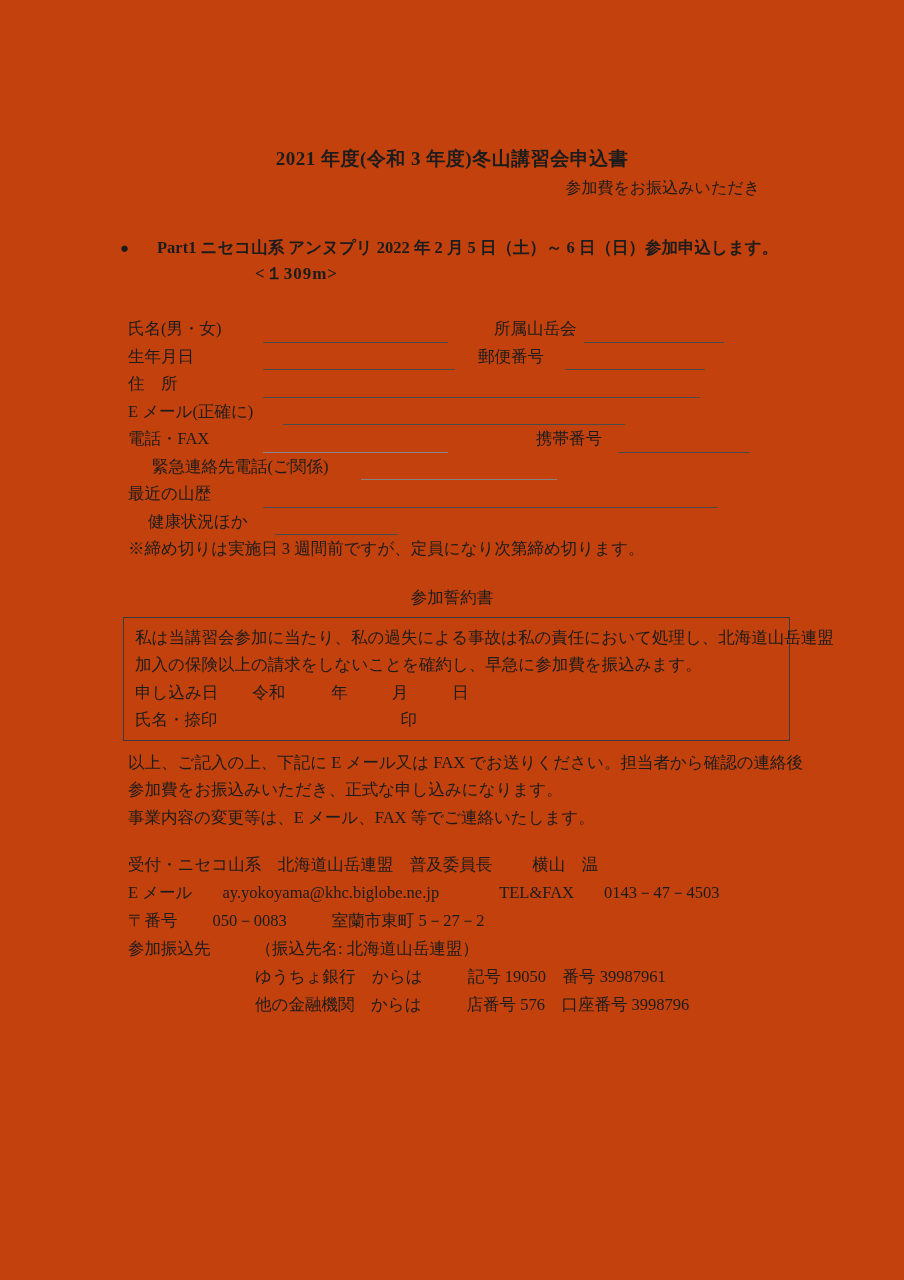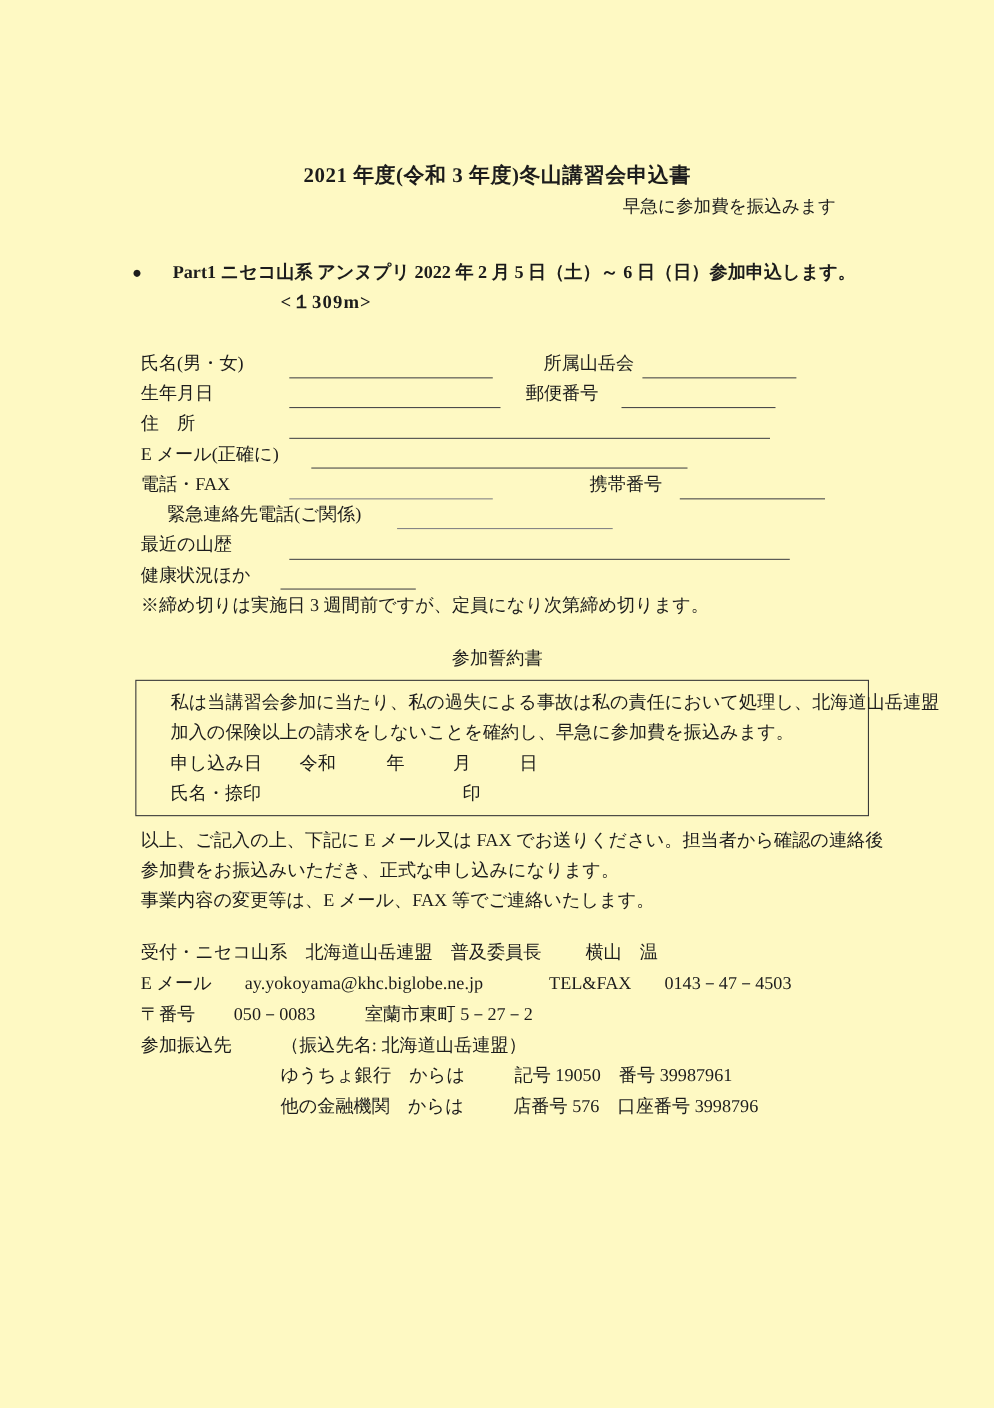--- a/index.html
+++ b/index.html
@@ -2,21 +2,21 @@
 <html lang="ja"><head>
 <meta charset="utf-8">
 <style>
   * { margin: 0; padding: 0; box-sizing: border-box; }
   html, body { background: #ffffff; }
   .page {
     position: relative;
     width: 904px;
     height: 1280px;
     margin: 0 auto;
-    background: #fef9c3;
+    background: #c2410c;
     color: #1c1c1c;
     font-family: "Liberation Serif", "DejaVu Serif", serif;
     font-size: 16.5px;
     overflow: hidden;
   }
   .title {
     padding-top: 146px;
     text-align: center;
     font-size: 19px;
     font-weight: bold;
@@ -50,60 +50,60 @@
     line-height: 27.5px;
     white-space: nowrap;
   }
   .lbl { display: inline-block; vertical-align: bottom; }
   .u {
     display: inline-block;
     vertical-align: bottom;
     height: 23px;
     border-bottom: 1.5px solid #4b4b4b;
   }
-  .w135 { width: 135px; } .w155 { width: 155px; } .w209 { width: 209px; margin-left: 24px; } .w127 { width: 127px; }
+  .w135 { width: 135px; } .w155 { width: 155px; } .w209 { width: 209px; margin-left: 24px; } .w127 { width: 127px; margin-left: 20px; }
   .u185 { width: 185px; } .u192 { width: 192px; } .u437 { width: 437px; }
   .u342 { width: 342px; } .u196 { width: 196px; } .u455 { width: 455px; }
   .u123 { width: 123px; } .u140 { width: 140px; } .u132 { width: 132px; }
   .lbl2a { display: inline-block; margin-left: 46px; width: 90px; vertical-align: bottom; }
   .lbl2b { display: inline-block; margin-left: 23px; width: 87px; vertical-align: bottom; }
   .lbl2c { display: inline-block; margin-left: 88px; width: 82px; vertical-align: bottom; }
   .gray { border-bottom-color: #868686; }
   .note { padding-left: 128px; line-height: 27.5px; }
   .pledge-heading {
     margin-top: 22px;
     text-align: center;
     line-height: 26px;
   }
   .pledge-box {
     margin: 6px 114px 0 123px;
     border: 1px solid #3a3a3a;
     padding: 6px 11px 6px 11px;
   }
-  .pledge-box .pline { line-height: 27.5px; white-space: nowrap; margin-left: 20px; }
+  .pledge-box .pline { line-height: 27.5px; white-space: nowrap; }
   .ml34 { margin-left: 34px; } .ml44 { margin-left: 44px; } .ml46 { margin-left: 46px; }
   .ml183 { margin-left: 183px; }
   .instructions { margin-top: 8px; }
   .instructions .note { line-height: 27.5px; }
   .contact { margin-top: 20px; }
   .contact .row-c { padding-left: 128px; line-height: 28px; white-space: nowrap; }
   .contact .row-bank { padding-left: 255px; line-height: 28px; white-space: nowrap; }
   .gap30 { display: inline-block; width: 30px; }
   .gap35 { display: inline-block; width: 35px; }
   .gap40 { display: inline-block; width: 40px; }
   .gap45 { display: inline-block; width: 45px; }
   .gap60 { display: inline-block; width: 60px; }
 </style>
 </head>
 <body>
 
 <div class="page">
 
   <div class="title">2021 年度(令和 3 年度)冬山講習会申込書</div>
-  <div class="subtitle">早急に参加費を振込みます</div>
+  <div class="subtitle">参加費をお振込みいただき</div>
 
   <div class="event-line">
     <span class="bullet">●</span><span>Part1 ニセコ山系 アンヌプリ 2022 年 2 月 5 日（土）～ 6 日（日）参加申込します。</span>
   </div>
   <div class="elevation">&lt;１309m&gt;</div>
 
   <div class="form-section">
 
     <div class="row">
       <span class="lbl w135">氏名(男・女)</span><span class="u u185"></span><span class="lbl2a">所属山岳会</span><span class="u u140"></span>

